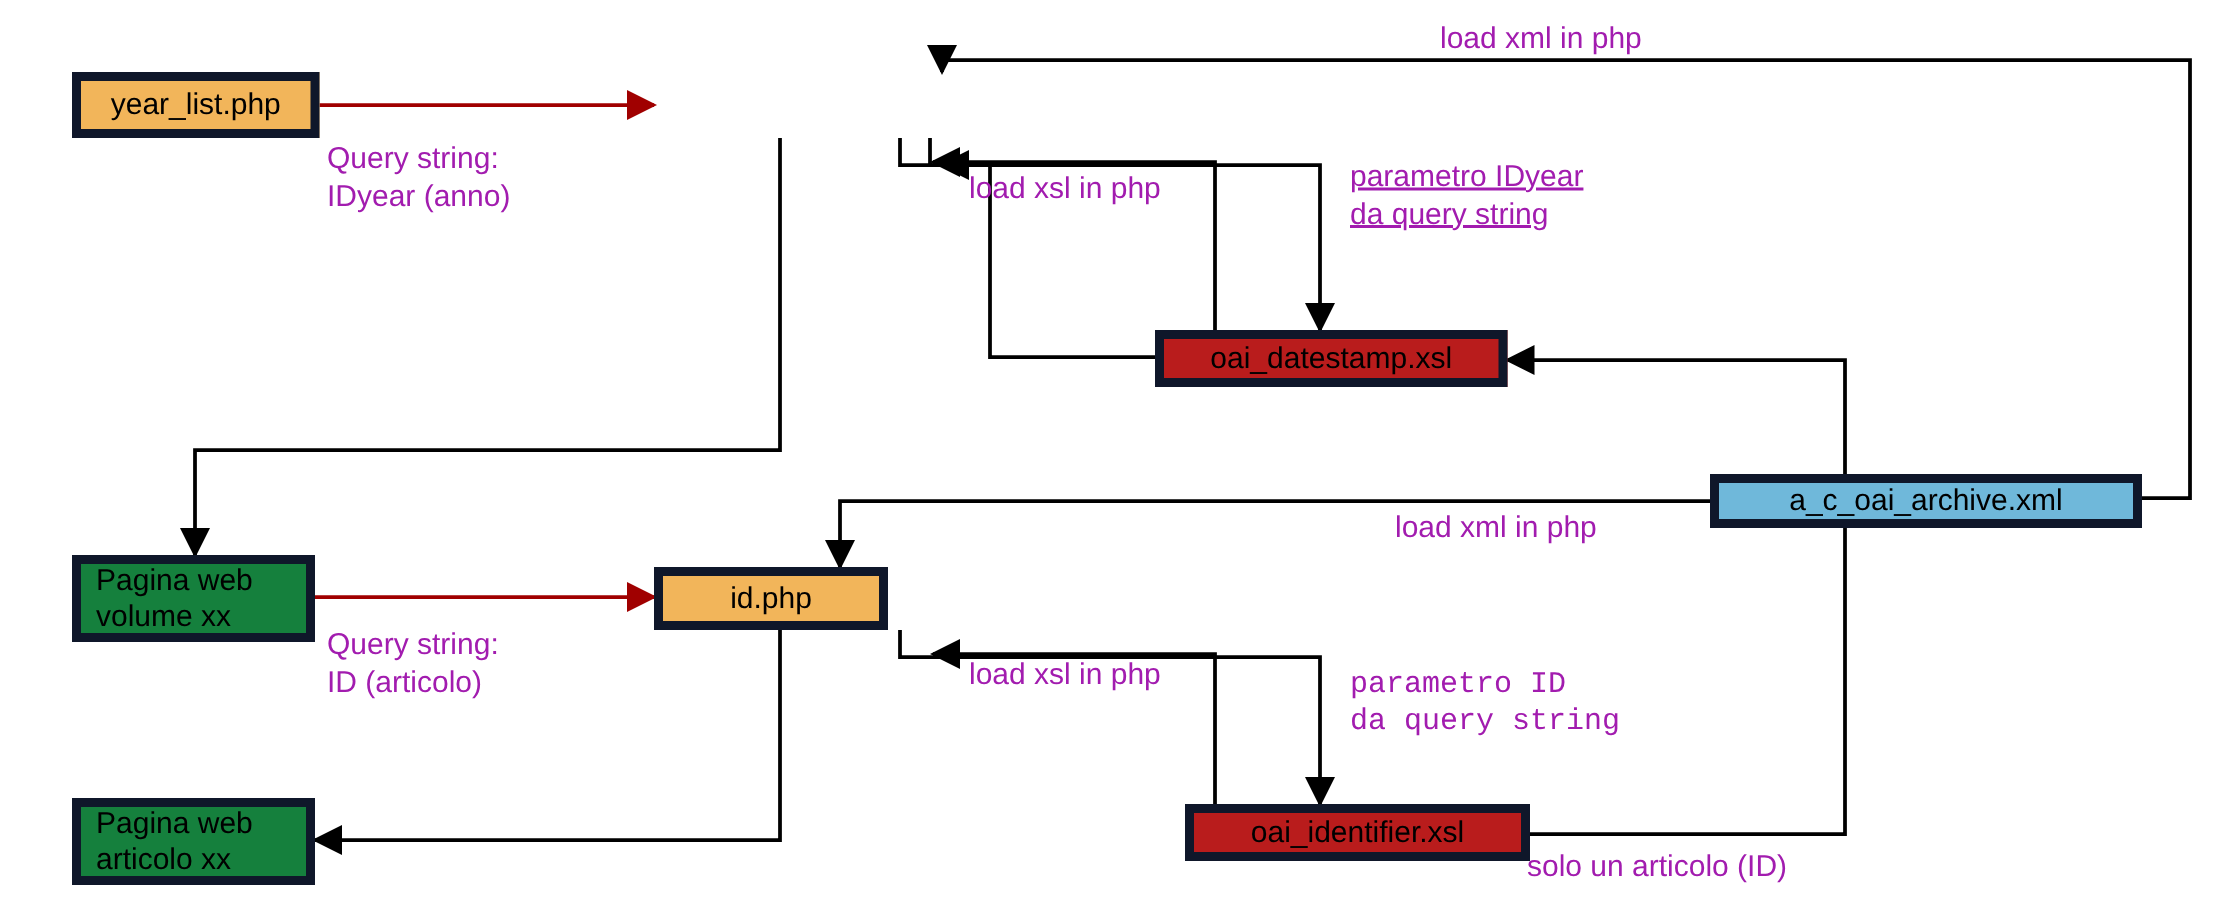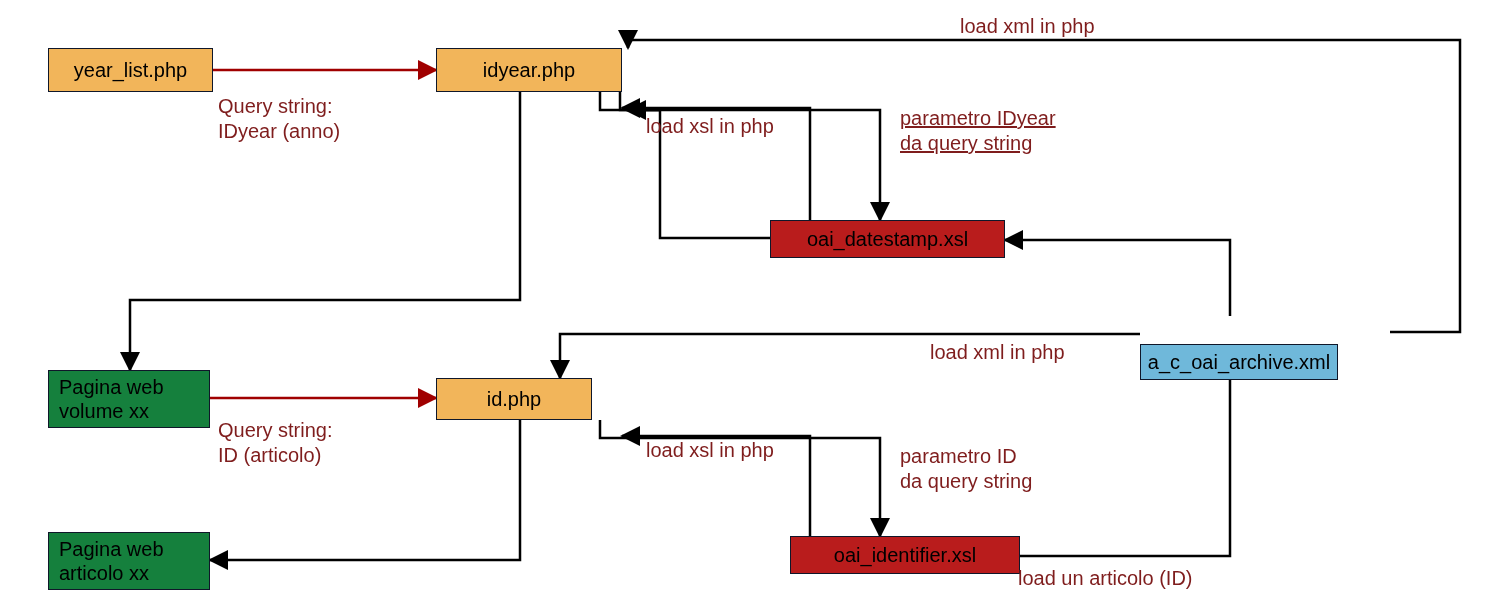--- a/index.html
+++ b/index.html
@@ -17,40 +17,40 @@
   }
   svg.wires {
     position: absolute;
     left: 0; top: 0;
     width: 1492px;
     height: 612px;
     pointer-events: none;
   }
   .node {
     position: absolute;
-    border: 1px solid #0f172a;
+    border: 6px solid #0f172a;
     box-sizing: border-box;
     display: flex;
     align-items: center;
     justify-content: center;
     text-align: center;
     font-size: 20px;
     line-height: 1.2;
     padding: 4px 10px;
   }
   .node.orange { background: #f2b55a; }
   .node.yellow { background: #15803d; }
   .node.green  { background: #b91c1c; }
   .node.blue   { background: #6fb8da; }
   .node .innerlabel { pointer-events: none; }
   .label {
     position: absolute;
     font-size: 20px;
     line-height: 1.25;
-    color: #7f1d1d;
+    color: #a21caf;
     white-space: pre;
   }
 </style>
 </head>
 <body>
 <div class="canvas">
 
 <svg class="wires" viewBox="0 0 1492 612">
   <defs>
     <marker id="arrow" viewBox="0 0 10 10" refX="9" refY="5" markerWidth="8" markerHeight="8" orient="auto-start-reverse">
@@ -87,29 +87,26 @@
 
   <path d="M 1230 352 L 1230 556 L 1000 556" stroke="#000" stroke-width="2.5" fill="none" marker-end="url(#arrow)"></path>
 
   <path d="M 520 420 L 520 560 L 210 560" stroke="#000" stroke-width="2.5" fill="none" marker-end="url(#arrow)"></path>
 </svg>
 
 <div class="node orange" style="left:48px; top:48px; width:165px; height:44px;">
   <span class="innerlabel">year_list.php</span>
 </div>
 
-<div class="node orange" style="left:436px; top:48px; width:186px; height:44px;">
-  <span class="innerlabel">idyear.php</span>
-</div>
 
 <div class="node green" style="left:770px; top:220px; width:235px; height:38px;">
   <span class="innerlabel">oai_datestamp.xsl</span>
 </div>
 
-<div class="node blue" style="left:1140px; top:316px; width:198px; height:36px;margin-top:28px;">
+<div class="node blue" style="left:1140px; top:316px; width:288px; height:36px;">
   <span class="innerlabel">a_c_oai_archive.xml</span>
 </div>
 
 <div class="node yellow" style="left:48px; top:370px; width:162px; height:58px; justify-content:flex-start; text-align:left; padding-left:10px;">
   <span class="innerlabel" style="white-space:pre;">Pagina web
 volume xx</span>
 </div>
 
 <div class="node orange" style="left:436px; top:378px; width:156px; height:42px;">
   <span class="innerlabel">id.php</span>
@@ -127,17 +124,17 @@
 <div class="label" style="left:218px; top:94px;">Query string:
 IDyear (anno)</div>
 <div class="label" style="left:960px; top:14px;">load xml in php</div>
 <div class="label" style="left:646px; top:114px;">load xsl in php</div>
 <div class="label" style="left:900px; top:106px;text-decoration:underline;">parametro IDyear
 da query string</div>
 <div class="label" style="left:930px; top:340px;">load xml in php</div>
 <div class="label" style="left:218px; top:418px;">Query string:
 ID (articolo)</div>
 <div class="label" style="left:646px; top:438px;">load xsl in php</div>
-<div class="label" style="left:900px; top:444px;">parametro ID
+<div class="label" style="left:900px; top:444px;font-family:Liberation Mono, monospace;">parametro ID
 da query string</div>
-<div class="label" style="left:1018px; top:566px;">load un articolo (ID)</div>
+<div class="label" style="left:1018px; top:566px;">solo un articolo (ID)</div>
 
 </div>
 
 </body></html>

